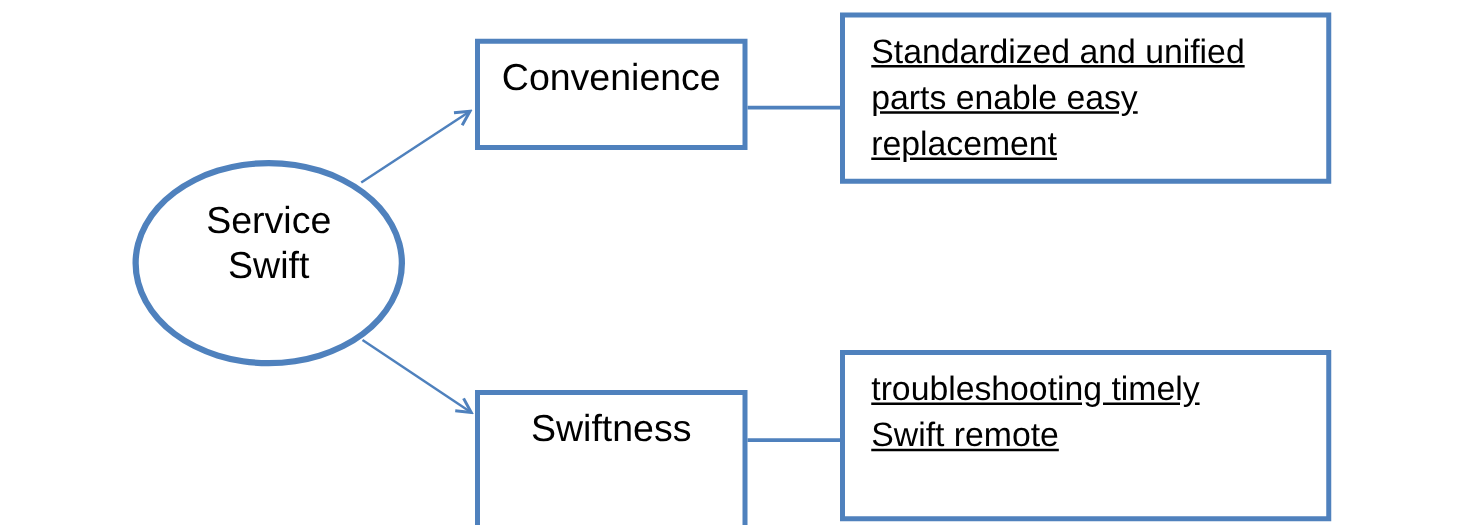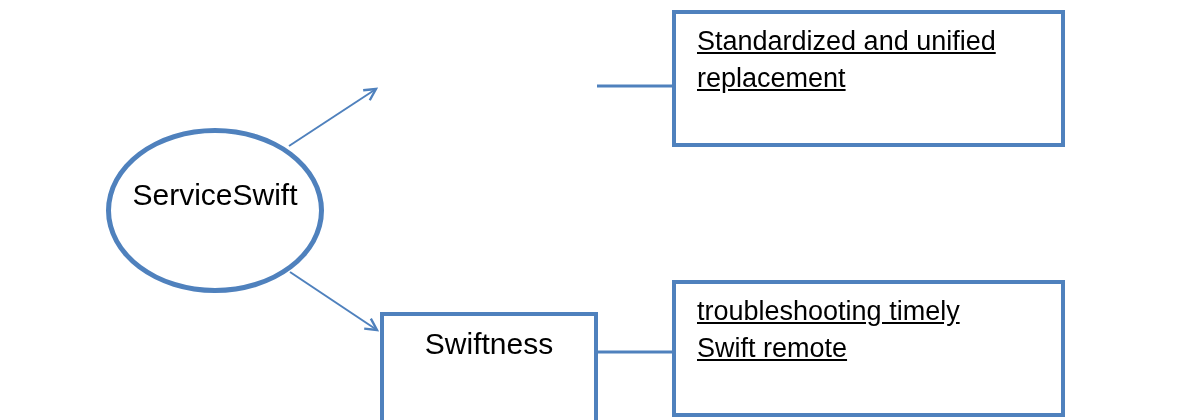--- a/index.html
+++ b/index.html
@@ -30,21 +30,21 @@
   .node {
     position: absolute;
     background: var(--bg);
   }
   .ellipse {
     left: 106px; top: 128px;
     width: 218px; height: 165px;
     border: 5px solid var(--accent);
     border-radius: 50%;
     display: flex;
-    flex-direction: row;
+    flex-direction: column;
     align-items: center;
     justify-content: center;
     padding-bottom: 32px;
     font-size: 30px;
     line-height: 36px;
     text-align: left;
   }
   .branch {
     left: 380px;
     width: 218px;
@@ -86,27 +86,31 @@
     <line x1="290" y1="272" x2="377" y2="330" stroke="currentColor" stroke-width="2" marker-end="url(#openArrow)"></line>
     <line x1="597" y1="86" x2="673" y2="86" stroke="currentColor" stroke-width="3"></line>
     <line x1="597" y1="352" x2="673" y2="352" stroke="currentColor" stroke-width="3"></line>
   </svg>
 
   <div class="node ellipse">
     <span class="line">Service</span>
     <span class="line">Swift</span>
   </div>
 
+  <div class="node branch branch-top">
+    <span class="line">Convenience</span>
+  </div>
 
   <div class="node branch branch-bottom">
     <span class="line">Swiftness</span>
   </div>
 
   <div class="node detail detail-top">
     <span class="line">Standardized and unified</span>
+    <span class="line">parts enable easy</span>
     <span class="line">replacement</span>
   </div>
 
   <div class="node detail detail-bottom">
     <span class="line">troubleshooting timely</span>
     <span class="line">Swift remote</span>
   </div>
 
 </div>
 

